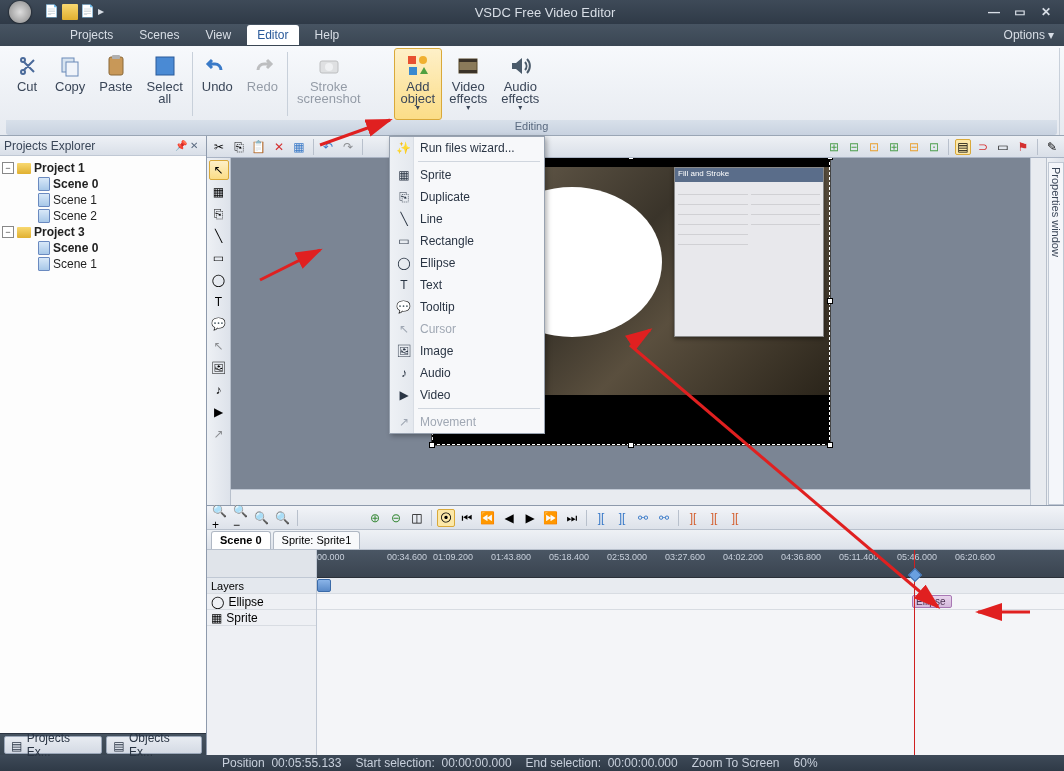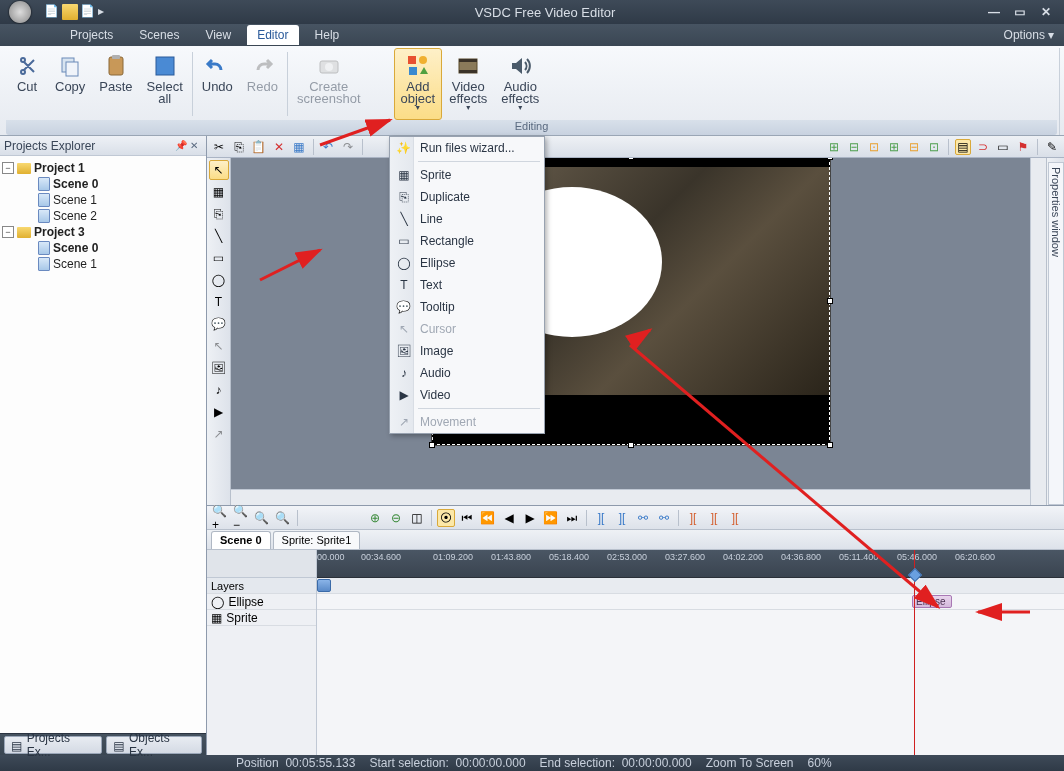--- a/index.html
+++ b/index.html
@@ -84,21 +84,21 @@
 .rowhdr { height:16px; display:flex; align-items:center; padding:0 4px; border-bottom:1px solid #d8dce2; font-size:11px; gap:4px; }
 .rowhdr.layers { background:#e4e8ee; font-weight:normal; }
 .rowtrack { height:16px; border-bottom:1px solid #d8dce2; position:relative; }
 .rowtrack.layers { background:#e8ebf0; }
 .clip { position:absolute; top:1px; height:13px; border:1px solid #6a8a7a; background:linear-gradient(#b8d4c4,#98b8a4); border-radius:2px; font-size:10px; padding:0 3px; overflow:hidden; color:#2a3a30; }
 .clip.ellipse { background:linear-gradient(#e8d4ec,#d4b8dc); border-color:#a878b4; color:#4a3050; }
 .clip.blue { background:linear-gradient(#8ab4e8,#5a8ac8); border-color:#3a6aa8; }
 .playhead { position:absolute; top:0; bottom:0; width:1px; background:#d02020; z-index:5; }
 .playhead::before { content:''; position:absolute; top:20px; left:-4px; width:8px; height:8px; background:#6aa0e0; border:1px solid #3a6aa8; transform:rotate(45deg); }
 
-.statusbar { height:16px; background:linear-gradient(#3e4a58,#2f3a47); display:flex; align-items:center; color:#c8d0dc; font-size:11px; padding:0 22px; gap:14px; }
+.statusbar { height:16px; background:linear-gradient(#3e4a58,#2f3a47); display:flex; align-items:center; color:#c8d0dc; font-size:11px; padding:0 8px; gap:14px; }
 .statusbar .sp { white-space:nowrap; }
 
 .bottomtabs { height:22px; background:linear-gradient(#465360,#3a4652); border-top:1px solid #2a3340; display:flex; align-items:center; padding:0 4px; gap:4px; }
 .bottomtabs .bt { height:18px; padding:2px 6px; background:linear-gradient(#e8ecf2,#d4dae4); border:1px solid #9aa6b8; border-radius:2px; display:flex; align-items:center; gap:4px; font-size:11px; color:#2a3544; cursor:pointer; }
 .bottomtabs .bt .bic { width:12px; height:12px; }
 
 .arrow { position:absolute; z-index:60; pointer-events:none; }
 
 .ico-folder { width:14px; height:11px; background:linear-gradient(#f8d870,#e0b030); border-radius:1px; display:inline-block; }
 .ico-scene { width:12px; height:14px; background:linear-gradient(#d8e8f8,#a8c8e8); border:1px solid #6a8ac0; border-radius:1px; display:inline-block; }
@@ -192,21 +192,21 @@
           <div class="tx">Redo</div>
         </div>
       <div style="width:1px;background:#c8d0da;margin:4px 2px"></div>
       <div class="rbtn" style="opacity:.5">
           <div class="ic">
             <svg viewBox="0 0 24 24">
               <rect x="3" y="7" width="18" height="12" rx="2" fill="#ccc" stroke="#888"></rect>
               <circle cx="12" cy="13" r="4" fill="#eee"></circle>
             </svg>
           </div>
-          <div class="tx">Create
+          <div class="tx">Stroke
 screenshot</div>
         </div>
       <div class="rbtn highlight">
           <div class="ic">
             <svg viewBox="0 0 24 24">
               <rect x="2" y="2" width="8" height="8" fill="#e85030"></rect>
               <circle cx="17" cy="6" r="4" fill="#f0b030"></circle>
               <rect x="3" y="13" width="8" height="8" fill="#3a8ad0"></rect>
               <path d="M14 20l4-7 4 7z" fill="#50a040"></path>
             </svg>
@@ -337,20 +337,39 @@
         <div class="vb">🖼</div>
         <div class="vb">♪</div>
         <div class="vb">▶</div>
         <div class="vb" style="opacity:.4">↗</div>
       </div>
       <div class="viewport">
         <div class="canvas">
           <div class="checker"></div>
           <div class="img"></div>
           <div class="oval"></div>
+          <div class="dlg">
+            <div class="dhdr">Fill and Stroke</div>
+            <div class="dbody">
+                <div class="dcol">
+                  <div class="drow"></div>
+                  <div class="drow"></div>
+                  <div class="drow"></div>
+                  <div class="drow"></div>
+                  <div class="drow"></div>
+                  <div class="drow"></div>
+                </div>
+                <div class="dcol">
+                  <div class="drow"></div>
+                  <div class="drow"></div>
+                  <div class="drow"></div>
+                  <div class="drow"></div>
+                </div>
+              </div>
+          </div>
           <div class="selbox"></div>
           <div class="hdl" style="left:-3px;top:-3px"></div>
           <div class="hdl" style="right:-3px;top:-3px"></div>
           <div class="hdl" style="left:-3px;bottom:-3px"></div>
           <div class="hdl" style="right:-3px;bottom:-3px"></div>
           <div class="hdl" style="left:50%;top:-3px;margin-left:-3px"></div>
           <div class="hdl" style="left:50%;bottom:-3px;margin-left:-3px"></div>
           <div class="hdl" style="top:50%;left:-3px;margin-top:-3px"></div>
           <div class="hdl" style="top:50%;right:-3px;margin-top:-3px"></div>
         </div>
@@ -404,21 +423,21 @@
               <span>Ellipse</span>
             </div>
           <div class="rowhdr">
               <span>▦</span>
               <span>Sprite</span>
             </div>
         </div>
         <div class="tlright">
           <div class="ruler">
             <span class="tick" style="left:0">00.000</span>
-            <span class="tick" style="left:44px">00:34.600</span>
+            <span class="tick" style="left:70px">00:34.600</span>
             <span class="tick" style="left:116px">01:09.200</span>
             <span class="tick" style="left:174px">01:43.800</span>
             <span class="tick" style="left:232px">05:18.400</span>
             <span class="tick" style="left:290px">02:53.000</span>
             <span class="tick" style="left:348px">03:27.600</span>
             <span class="tick" style="left:406px">04:02.200</span>
             <span class="tick" style="left:464px">04:36.800</span>
             <span class="tick" style="left:522px">05:11.400</span>
             <span class="tick" style="left:580px">05:46.000</span>
             <span class="tick" style="left:638px">06:20.600</span>

